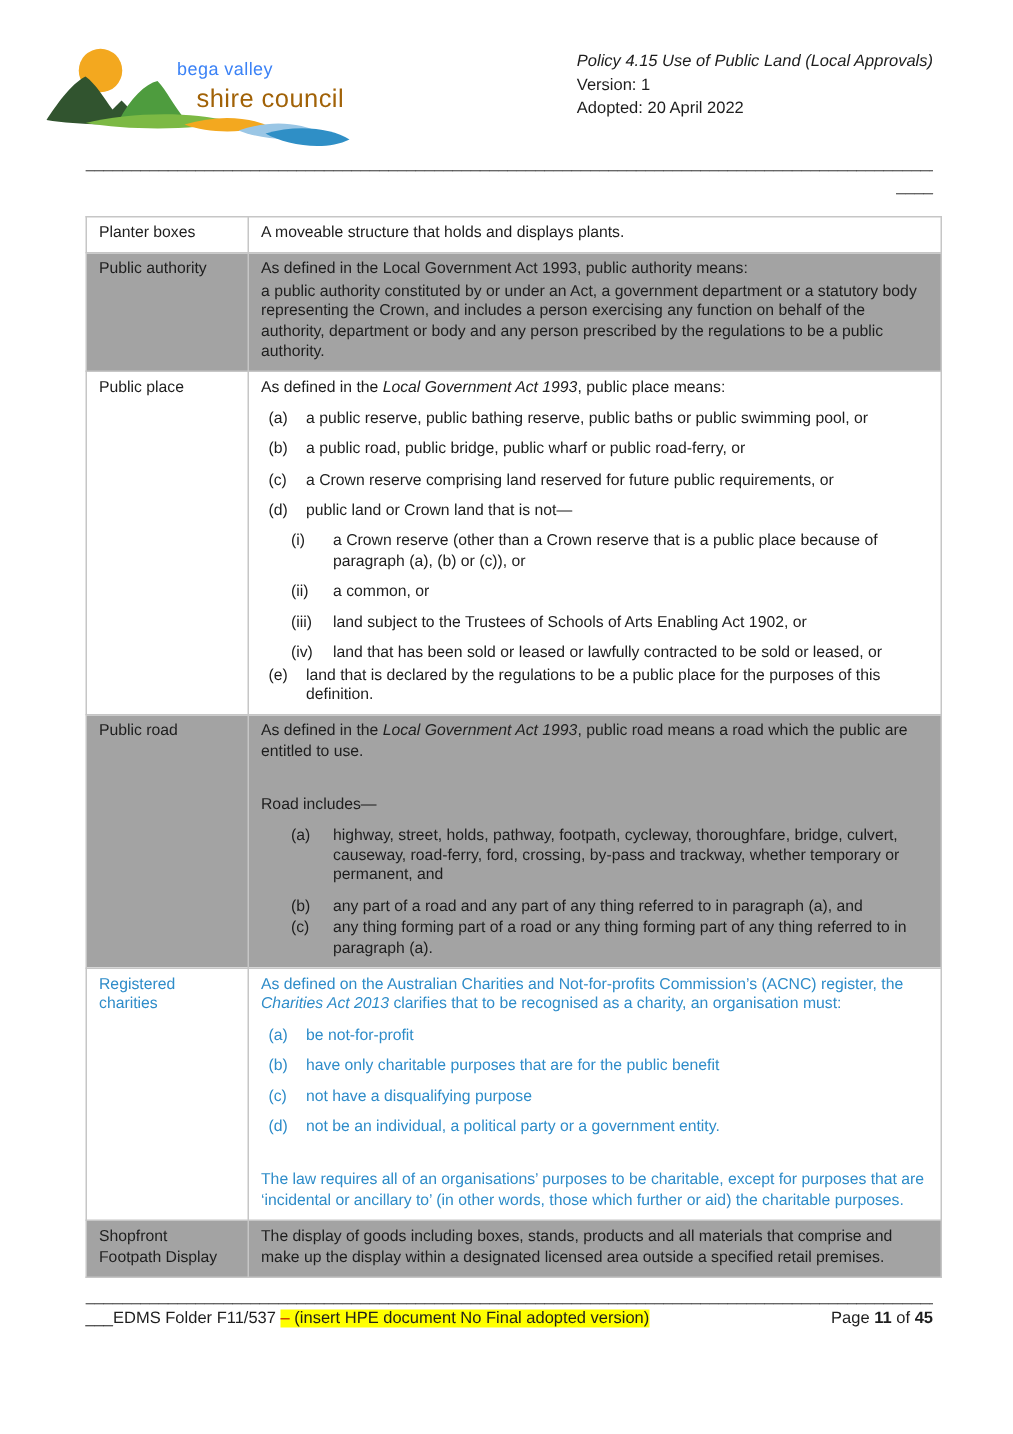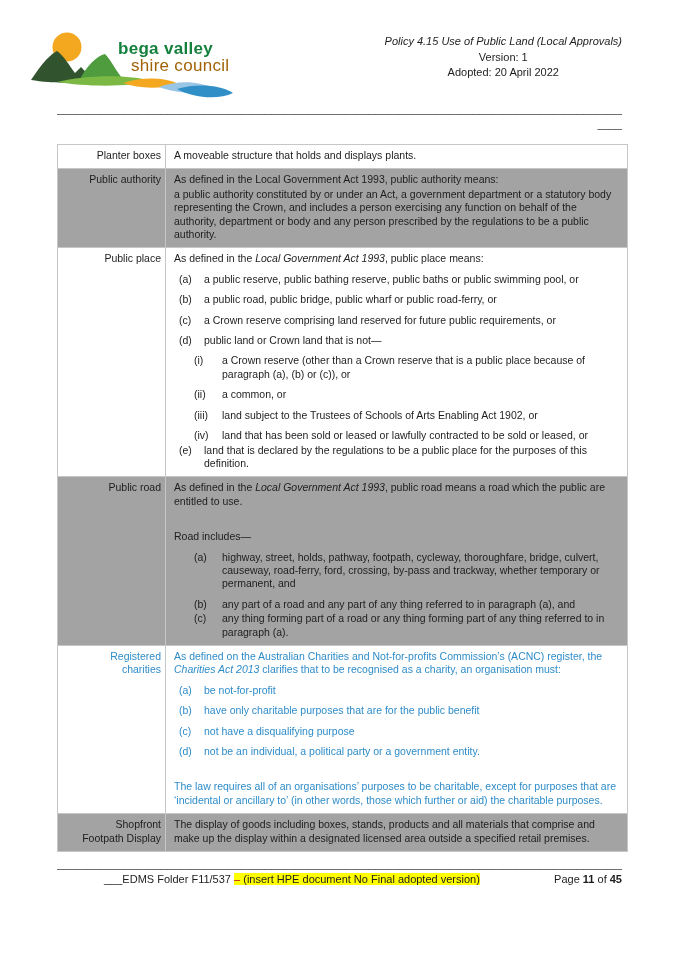--- a/index.html
+++ b/index.html
@@ -1,49 +1,49 @@
 <!DOCTYPE html>
 <html><head>
 <meta charset="utf-8">
 <style>
   html,body{margin:0;padding:0;background:#ffffff;}
   .page{position:relative;width:675px;height:956px;background:#ffffff;overflow:hidden;
         font-family:"Liberation Sans",sans-serif;color:#1d1d1d;}
   
   .logo{position:absolute;left:30px;top:31px;width:238px;height:78px;}
   .logo svg{position:absolute;left:0;top:0;}
-  .logo-line1{position:absolute;left:88px;top:8px;font-size:17px;letter-spacing:.3px;color:#15803d;font-weight:bold;}
+  .logo-line1{position:absolute;left:88px;top:8px;font-size:12px;letter-spacing:.3px;color:#3b82f6;}
   .logo-line2{position:absolute;left:101px;top:25px;font-size:17px;letter-spacing:.3px;color:#a16207;}
-  .header-meta{position:absolute;right:53px;top:34px;text-align:center;font-size:11px;line-height:15.5px;}
+  .header-meta{position:absolute;right:53px;top:34px;text-align:left;font-size:11px;line-height:15.5px;}
   .meta-line.it{font-style:italic;}
   .it{font-style:italic;}
   
   .top-rules{position:absolute;left:57px;top:102px;width:565px;font-size:11px;color:#3a3a3a;}
   .clip{white-space:nowrap;overflow:hidden;height:15px;line-height:15px;}
   .rule-short{text-align:right;height:15px;line-height:15px;}
   
   .deftable{position:absolute;left:57px;top:144px;width:571px;border-collapse:collapse;
             font-size:10.5px;line-height:13.4px;}
   .deftable td{border:1px solid #c6c6c6;vertical-align:top;padding:4px 8px 6px 8px;}
-  .deftable td.term{width:95px;white-space:pre-line;padding-right:4px;text-align:right;}
+  .deftable td.term{width:95px;white-space:pre-line;padding-right:4px;}
   tr.shaded{background:#a3a3a3;}
   tr.plain{background:#ffffff;}
   .blue-ink{color:#2e8cc9;}
   .def > div:first-child{margin-top:0;}
   .para{margin-top:22px;}
   .li{margin-top:7px;display:flex;}
   .tight{margin-top:1px;}
   .lvl1{padding-left:5px;}
   .lvl2{padding-left:20px;}
   .lvl1 > .mk{flex:0 0 25px;}
   .lvl2 > .mk{flex:0 0 28px;}
   .tx{flex:1;}
   
   .footer{position:absolute;left:57px;top:857px;width:565px;font-size:11px;color:#3a3a3a;}
-  .footer-row{display:flex;justify-content:space-between;margin-top:1px;color:#1d1d1d;margin-left:47px;}
+  .footer-row{display:flex;justify-content:space-between;margin-top:1px;color:#1d1d1d;}
   .doc-ref{white-space:pre;}
   .hl{background:#ffff00;white-space:pre;}
   .hl .dash{color:#c00000;}
   .pageno{white-space:pre;}
   .pageno b{font-weight:bold;}
 </style>
 </head>
 <body>
 
 <div class="page">

